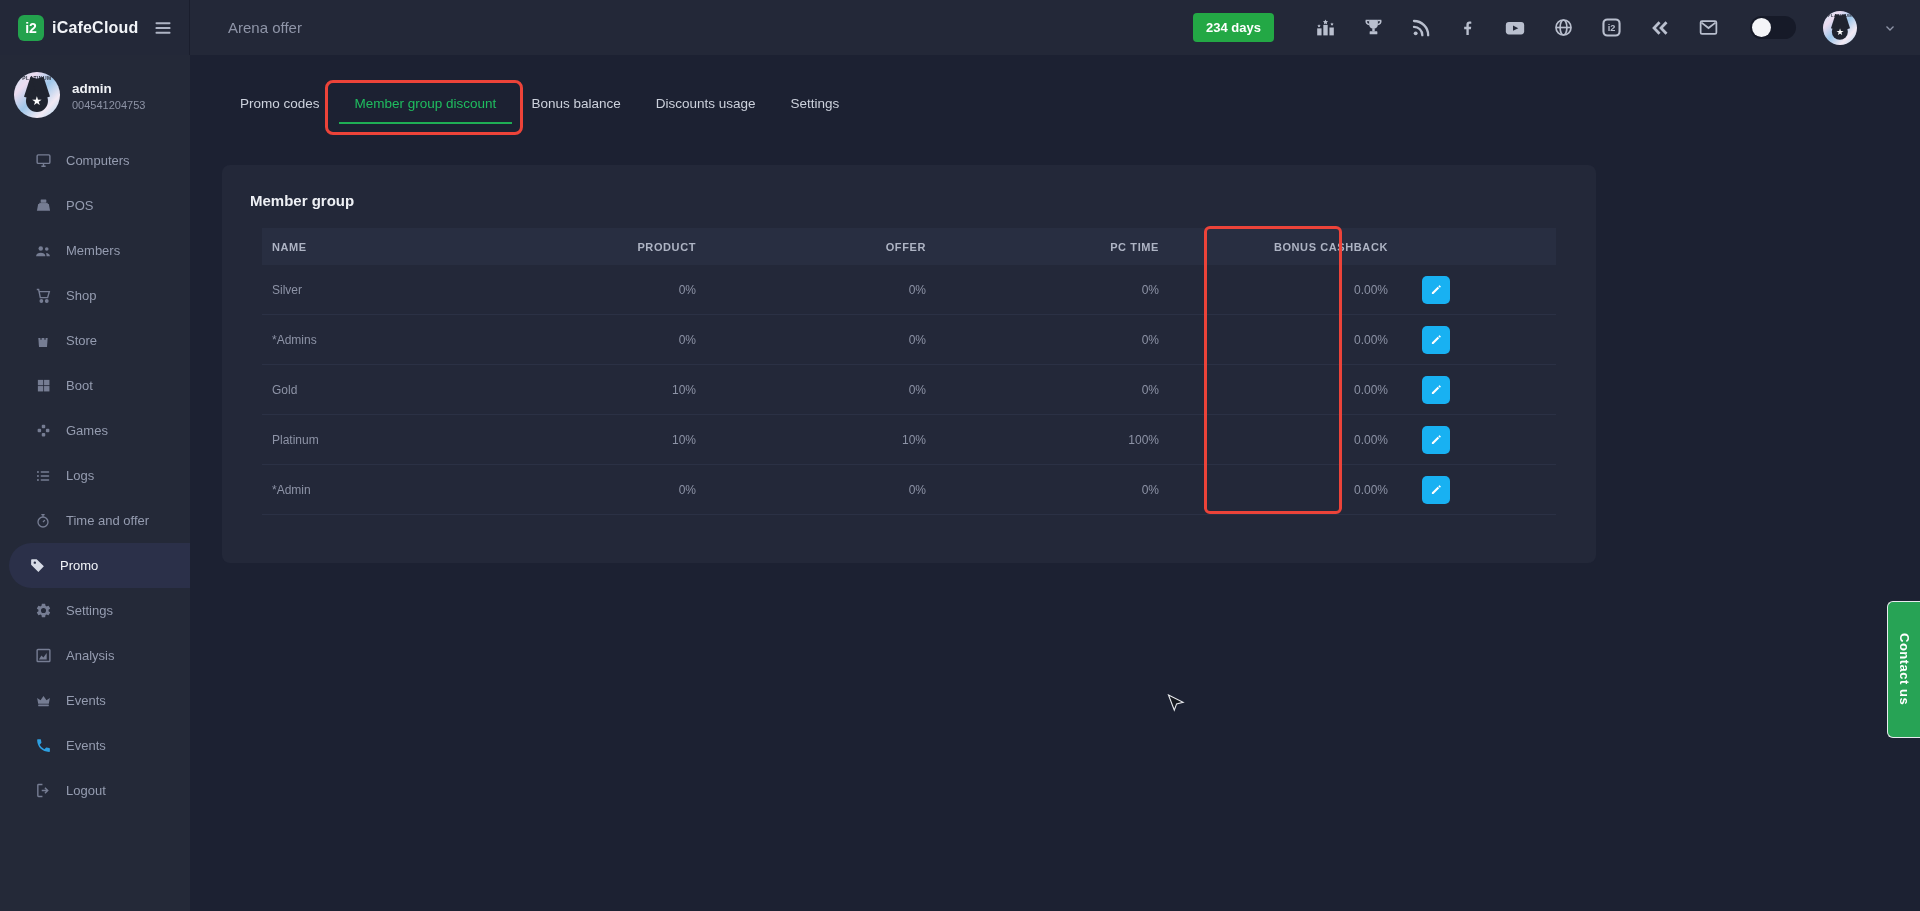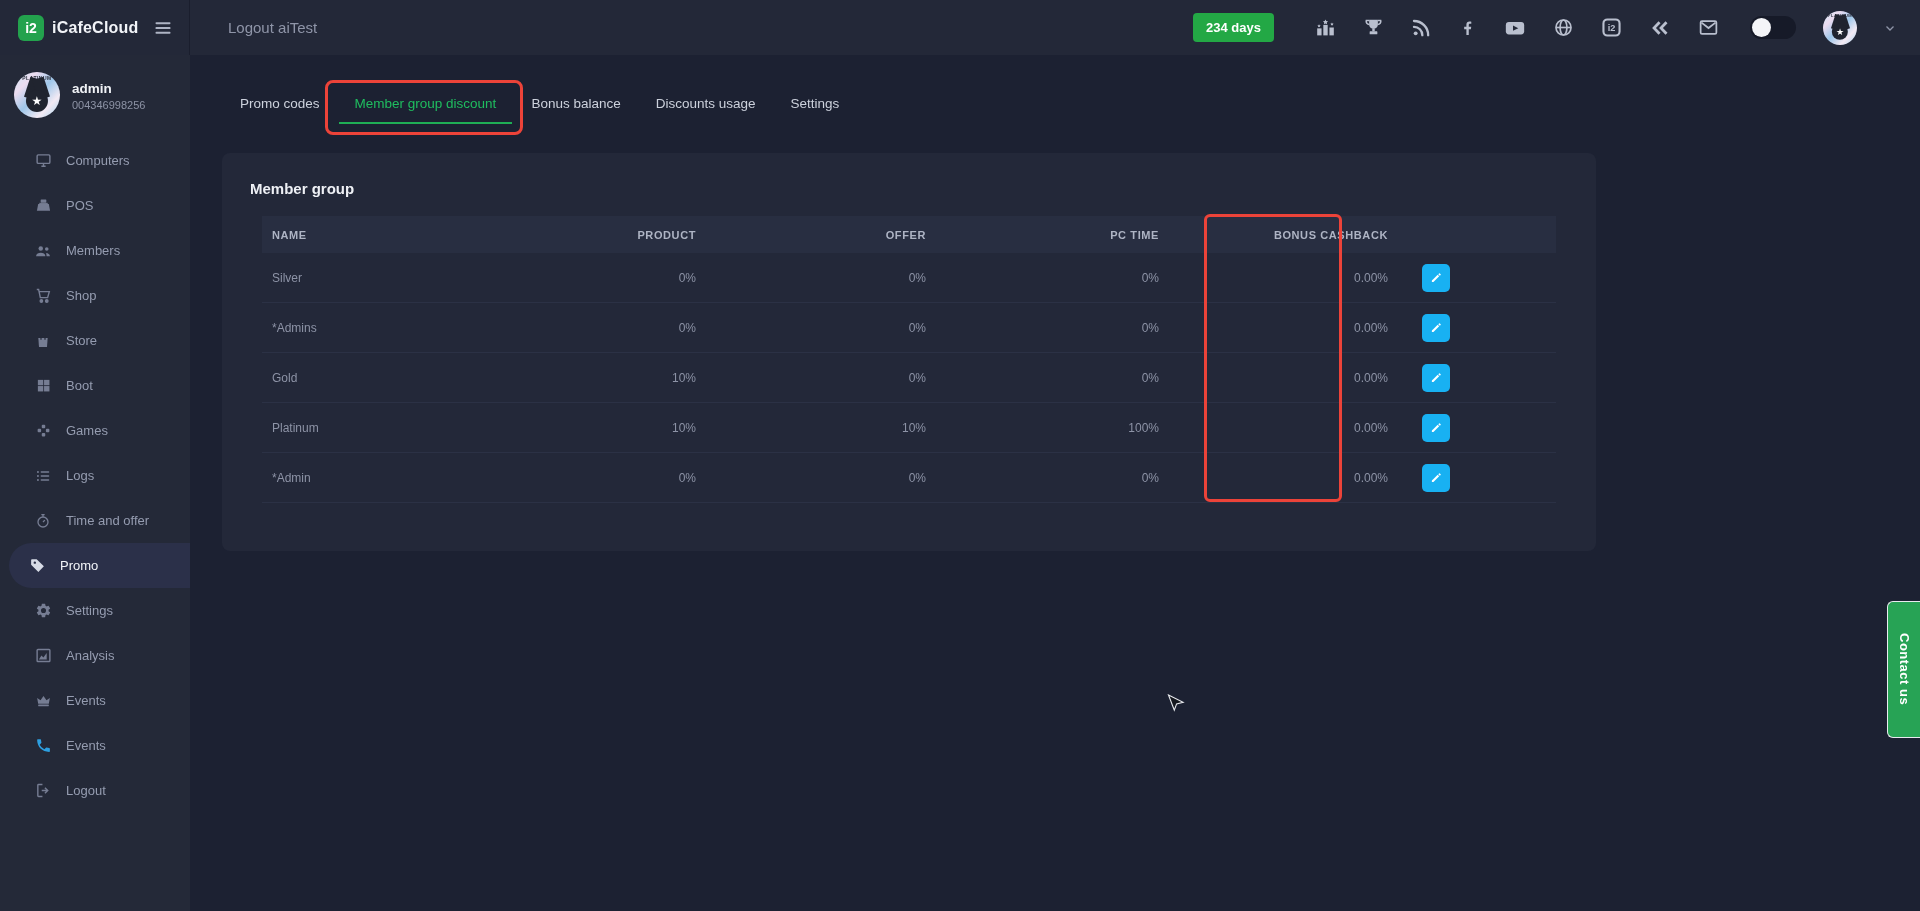--- a/index.html
+++ b/index.html
@@ -101,21 +101,21 @@
   .tab.active::after {
     content:""; position:absolute; left:-16px; right:-16px; bottom:-13px;
     height:2px; background:#1fae55;
   }
   .tab-annotation {
     position:absolute; left:135px; top:25px; width:198px; height:55px;
     border:3px solid #ec4339; border-radius:8px; pointer-events:none; z-index:3;
   }
 
   .card {
-    position:absolute; left:32px; top:98px; width:1374px; height:398px;
+    position:absolute; left:32px; top:110px; width:1374px; height:398px;
     background:#232839; border-radius:8px;
   }
   .card-title { padding:27px 0 0 28px; color:#eef0f5; font-weight:bold; font-size:15px; }
 
   .table { margin:19px 40px 0 40px; font-size:12px; }
   .t-row { display:flex; align-items:center;gap:14px; }
   .t-head { height:37px; background:#282e41; color:#aeb4c4; font-weight:bold;
     font-size:11px; letter-spacing:.6px; }
   .t-body-row { height:50px; border-bottom:1px solid #2b3145; color:#8d93a6; }
   .c-name   { flex:0 0 204px; text-align:left; padding-left:10px; }
@@ -156,21 +156,21 @@
     </div>
     <span class="hamburger">
       <svg width="20" height="20" viewBox="0 0 24 24" fill="currentColor">
           <rect x="3" y="5" width="18" height="2.4" rx="1"></rect>
           <rect x="3" y="10.8" width="18" height="2.4" rx="1"></rect>
           <rect x="3" y="16.6" width="18" height="2.4" rx="1"></rect>
         </svg>
     </span>
   </div>
 
-  <div class="page-title">Logout aiTest</div>
+  <div class="page-title">Arena offer</div>
 
   <div class="topbar-right">
     <button class="days-badge">234 days</button>
 
     <span class="tb-icon">
       <svg width="21" height="21" viewBox="0 0 24 24" fill="currentColor">
         <rect x="2.5" y="13" width="5" height="8"></rect>
           <rect x="9.5" y="9" width="5" height="12"></rect>
           <rect x="16.5" y="12" width="5" height="9"></rect>
         <path d="M12 2.8l.9 1.8 2 .3-1.4 1.4.3 2-1.8-1-1.8 1 .3-2L9.1 4.9l2-.3z"></path>
@@ -248,21 +248,21 @@
 <aside class="sidebar">
   <div class="profile">
     <span class="avatar avatar-lg">
       <span class="tier">PLATINUM</span>
       <span class="ribbon-l"></span>
       <span class="ribbon-r"></span>
       <span class="medal">★</span>
     </span>
     <div>
       <div class="profile-name">admin</div>
-      <div class="profile-id">004346998256</div>
+      <div class="profile-id">004541204753</div>
     </div>
   </div>
 
   <nav class="nav">
     <div class="nav-item">
       <span class="nav-ico">
           <svg width="17" height="17" viewBox="0 0 24 24" fill="none" stroke="currentColor" stroke-width="2">
             <rect x="3" y="4" width="18" height="12" rx="1.6"></rect>
             <path d="M9 20h6M12 16v4"></path>
           </svg>

